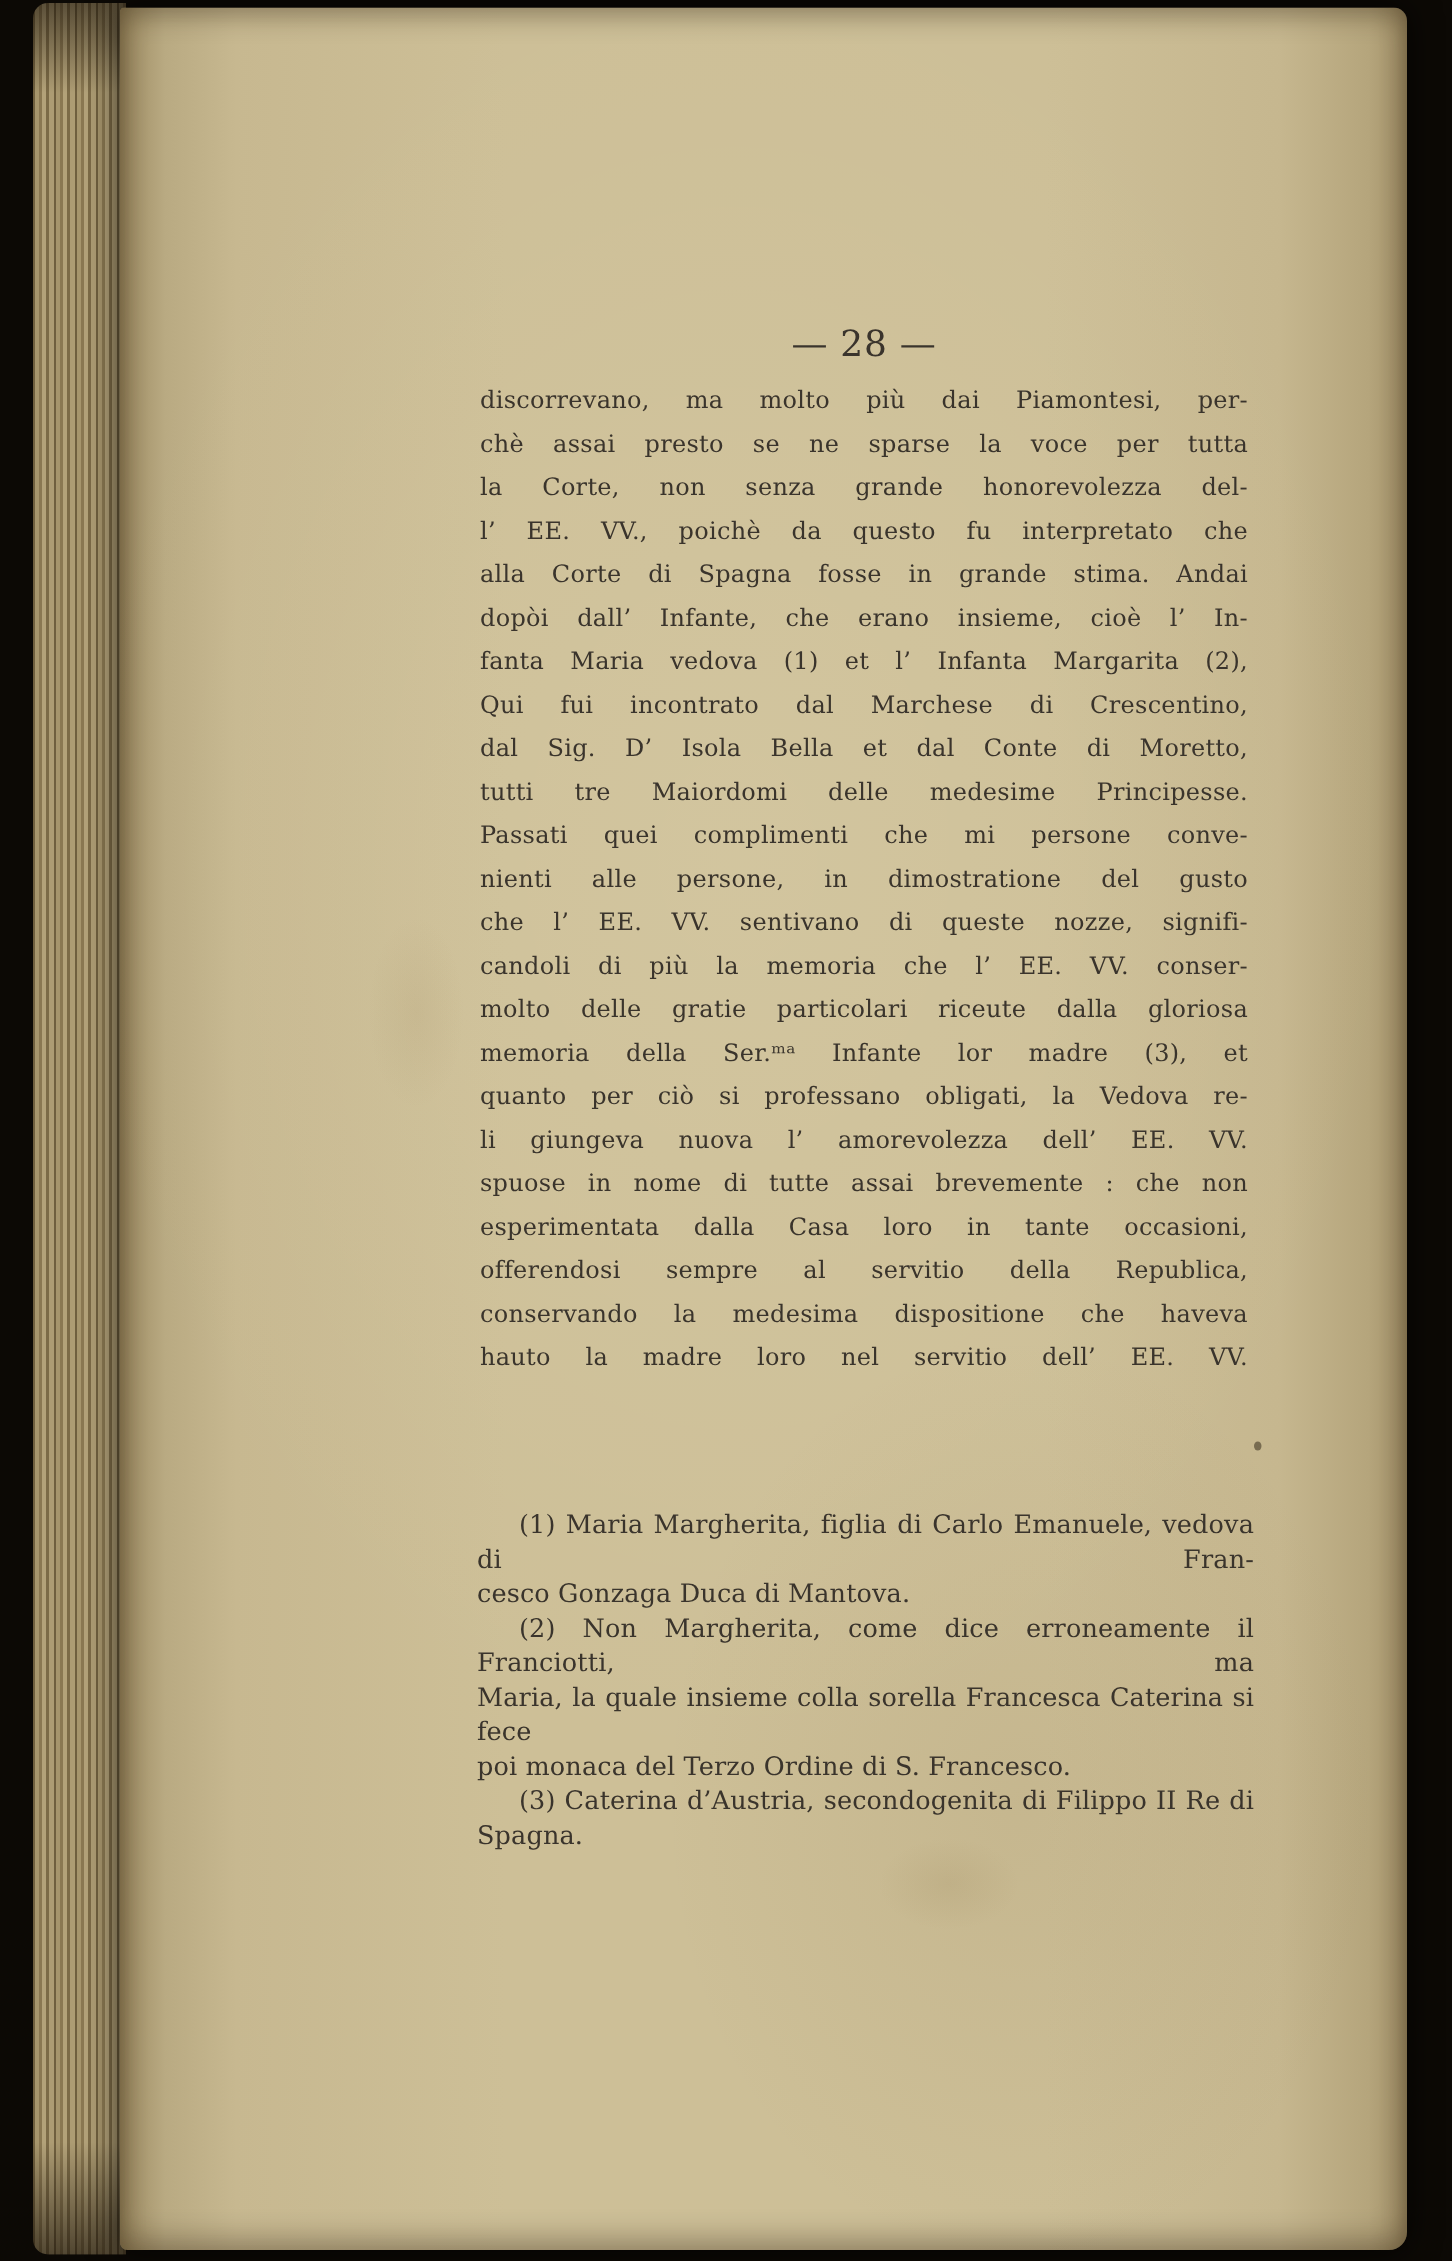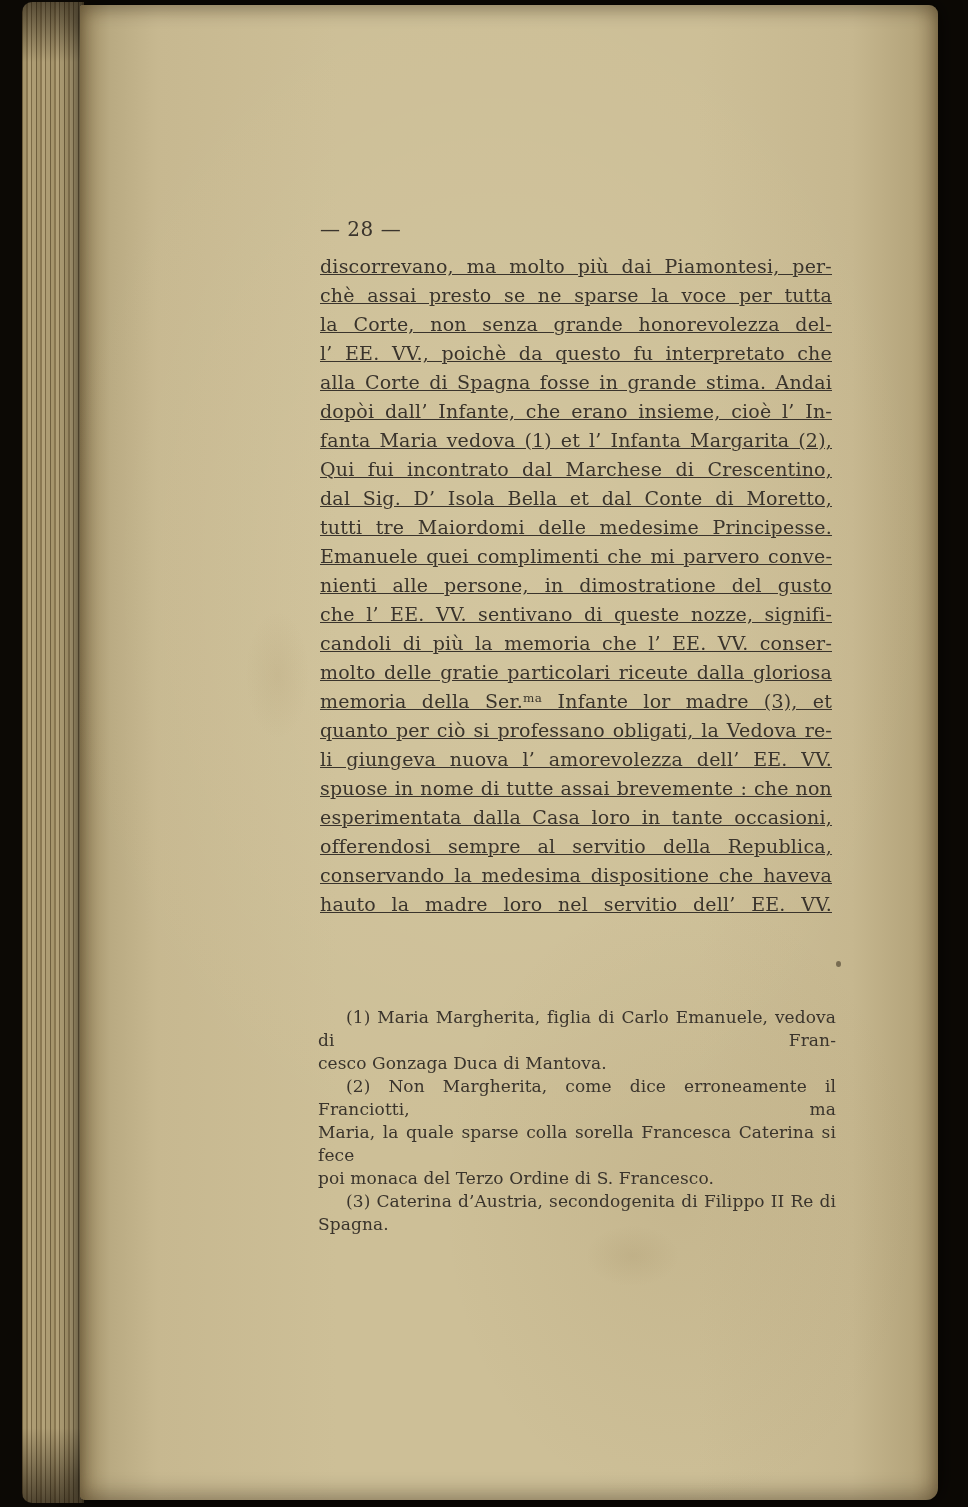--- a/index.html
+++ b/index.html
@@ -48,27 +48,27 @@
   .stain.s1 { left: 585px; top: 1225px; width: 95px; height: 62px;
     background: radial-gradient(ellipse, rgba(125,100,55,.10), rgba(125,100,55,0) 70%); }
   .stain.s2 { left: 245px; top: 610px; width: 65px; height: 130px;
     background: radial-gradient(ellipse, rgba(125,100,55,.08), rgba(125,100,55,0) 70%); }
   .speck { position: absolute; left: 836px; top: 961px; width: 5px; height: 6px;
     border-radius: 50%; background: rgba(55,45,30,.55); }
 
   
   .text-block { position: absolute; left: 320px; top: 216px; width: 512px; }
   .page-number {
-    text-align: left;
-    font-size: 20px;
+    text-align: center;
+    font-size: 24px;
     line-height: 26px;
     margin-bottom: 10px;
     letter-spacing: .5px;
   }
-  .body-lines { font-size: 19px; line-height: 29px; text-decoration: underline; }
+  .body-lines { font-size: 16px; line-height: 29px; }
   .body-line {
     text-align: justify;
     text-align-last: justify;
     letter-spacing: .2px;
   }
 
   .footnotes {
     position: absolute;
     left: 318px; top: 1006px; width: 518px;
     font-size: 17px;
@@ -97,21 +97,21 @@
       <div class="body-line">discorrevano, ma molto più dai Piamontesi, per-</div>
       <div class="body-line">chè assai presto se ne sparse la voce per tutta</div>
       <div class="body-line">la Corte, non senza grande honorevolezza del-</div>
       <div class="body-line">l’ EE. VV., poichè da questo fu interpretato che</div>
       <div class="body-line">alla Corte di Spagna fosse in grande stima. Andai</div>
       <div class="body-line">dopòi dall’ Infante, che erano insieme, cioè l’ In-</div>
       <div class="body-line">fanta Maria vedova (1) et l’ Infanta Margarita (2),</div>
       <div class="body-line">Qui fui incontrato dal Marchese di Crescentino,</div>
       <div class="body-line">dal Sig. D’ Isola Bella et dal Conte di Moretto,</div>
       <div class="body-line">tutti tre Maiordomi delle medesime Principesse.</div>
-      <div class="body-line">Emanuele quei complimenti che mi parvero conve-</div>
+      <div class="body-line">Passati quei complimenti che mi persone conve-</div>
       <div class="body-line">nienti alle persone, in dimostratione del gusto</div>
       <div class="body-line">che l’ EE. VV. sentivano di queste nozze, signifi-</div>
       <div class="body-line">candoli di più la memoria che l’ EE. VV. conser-</div>
       <div class="body-line">molto delle gratie particolari riceute dalla gloriosa</div>
       <div class="body-line">memoria della Ser.ᵐᵃ Infante lor madre (3), et</div>
       <div class="body-line">quanto per ciò si professano obligati, la Vedova re-</div>
       <div class="body-line">li giungeva nuova l’ amorevolezza dell’ EE. VV.</div>
       <div class="body-line">spuose in nome di tutte assai brevemente : che non</div>
       <div class="body-line">esperimentata dalla Casa loro in tante occasioni,</div>
       <div class="body-line">offerendosi sempre al servitio della Republica,</div>
@@ -120,19 +120,19 @@
     </div>
 </div>
 
 <div class="footnotes">
   <div class="footnote">
     <div class="fn-line first">(1) Maria Margherita, figlia di Carlo Emanuele, vedova di Fran-</div>
     <div class="fn-line plain">cesco Gonzaga Duca di Mantova.</div>
   </div>
   <div class="footnote">
     <div class="fn-line first">(2) Non Margherita, come dice erroneamente il Franciotti, ma</div>
-    <div class="fn-line">Maria, la quale sparse colla sorella Francesca Caterina si fece</div>
+    <div class="fn-line">Maria, la quale insieme colla sorella Francesca Caterina si fece</div>
     <div class="fn-line plain">poi monaca del Terzo Ordine di S. Francesco.</div>
   </div>
   <div class="footnote">
     <div class="fn-line first">(3) Caterina d’Austria, secondogenita di Filippo II Re di Spagna.</div>
   </div>
 </div>
 
 </body></html>

